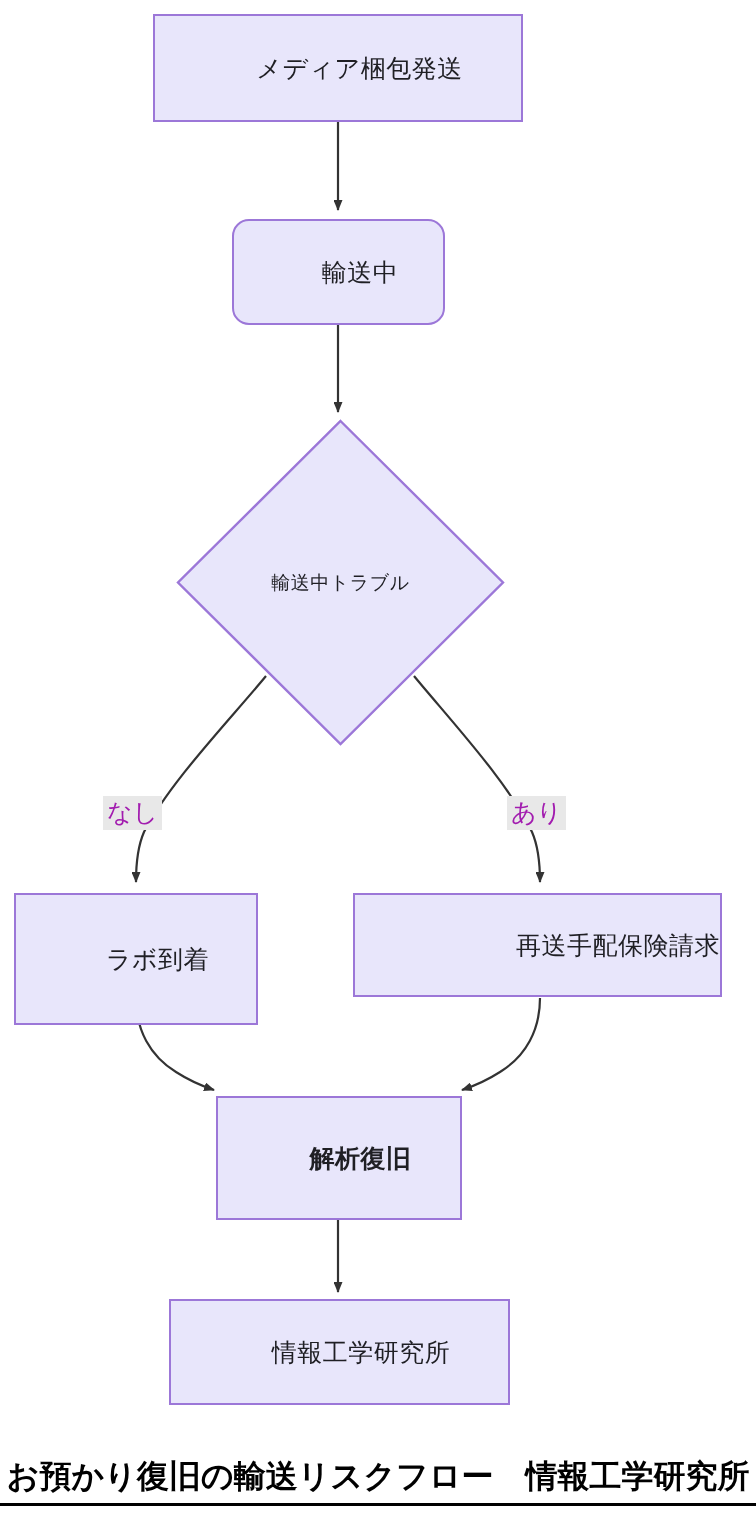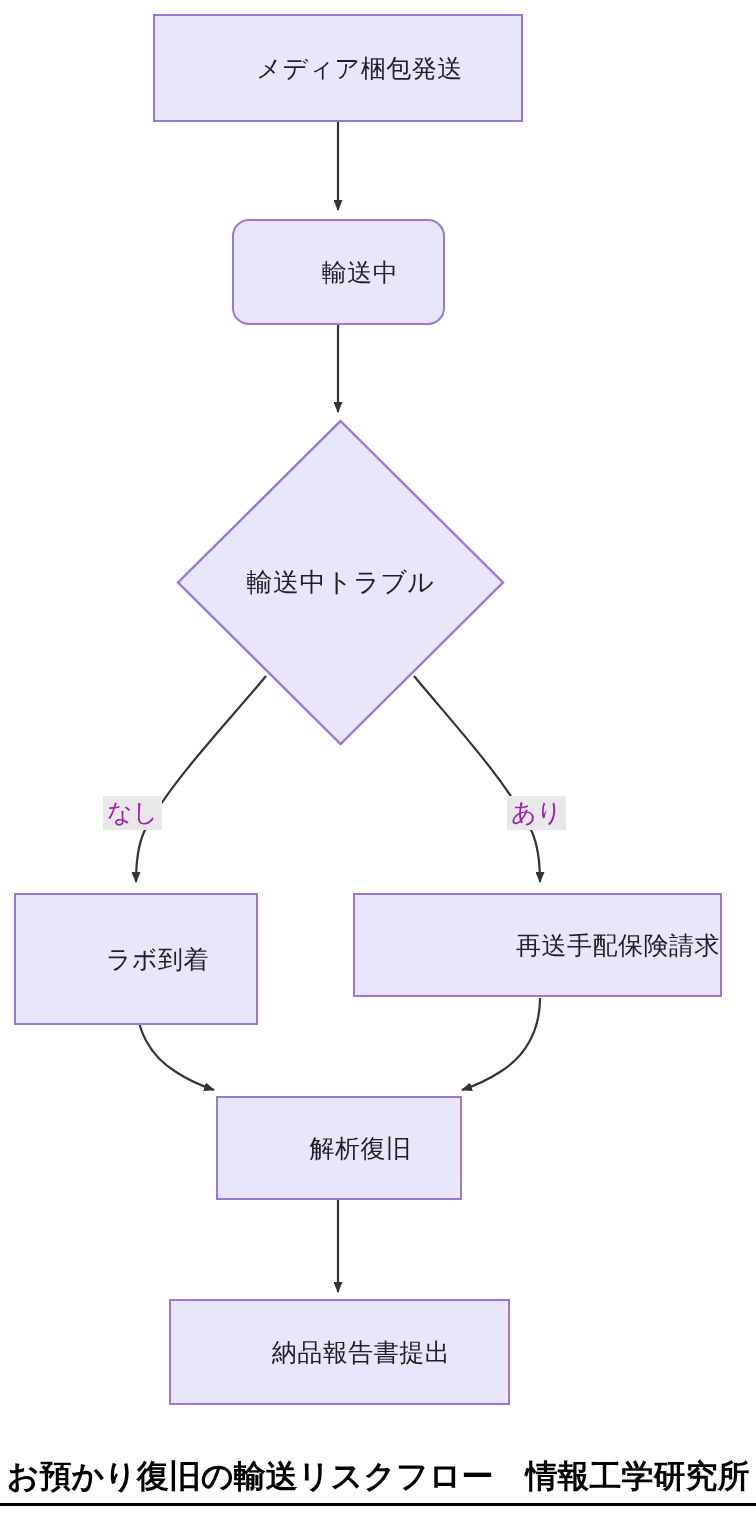--- a/index.html
+++ b/index.html
@@ -52,21 +52,21 @@
   .diamond-text {
     position: absolute;
     left: 0;
     top: 0;
     width: 100%;
     height: 100%;
     display: flex;
     align-items: center;
     justify-content: center;
     color: #1f1f24;
-    font-size: 26px;
+    font-size: 19px;
     letter-spacing: 0.5px;
     white-space: nowrap;
   }
   .edge-label {
     position: absolute;
     background: #e8e8e8;
     color: #a21caf;
     font-size: 25px;
     line-height: 1.15;
     padding: 2px 4px 3px 4px;
@@ -134,26 +134,26 @@
 </div>
 
 <div class="node" style="left:14px; top:893px; width:244px; height:132px;">
   <span class="node-label">ラボ到着</span>
 </div>
 
 <div class="node" style="left:353px; top:893px; width:369px; height:104px;justify-content:flex-end;">
   <span class="node-label">再送手配保険請求</span>
 </div>
 
-<div class="node" style="left:216px; top:1096px; width:246px; height:104px;">
+<div class="node" style="left:216px; top:1096px; width:246px; height:124px;font-weight:bold;">
   <span class="node-label">解析復旧</span>
 </div>
 
 <div class="node" style="left:169px; top:1299px; width:341px; height:106px;">
-  <span class="node-label">納品報告書提出</span>
+  <span class="node-label">情報工学研究所</span>
 </div>
 
 <div class="edge-label" style="left:103px; top:796px;">なし</div>
 
 <div class="edge-label" style="left:507px; top:796px;">あり</div>
 
 <div class="caption">お預かり復旧の輸送リスクフロー　情報工学研究所</div>
 <div class="caption-rule"></div>
 
 </body></html>

